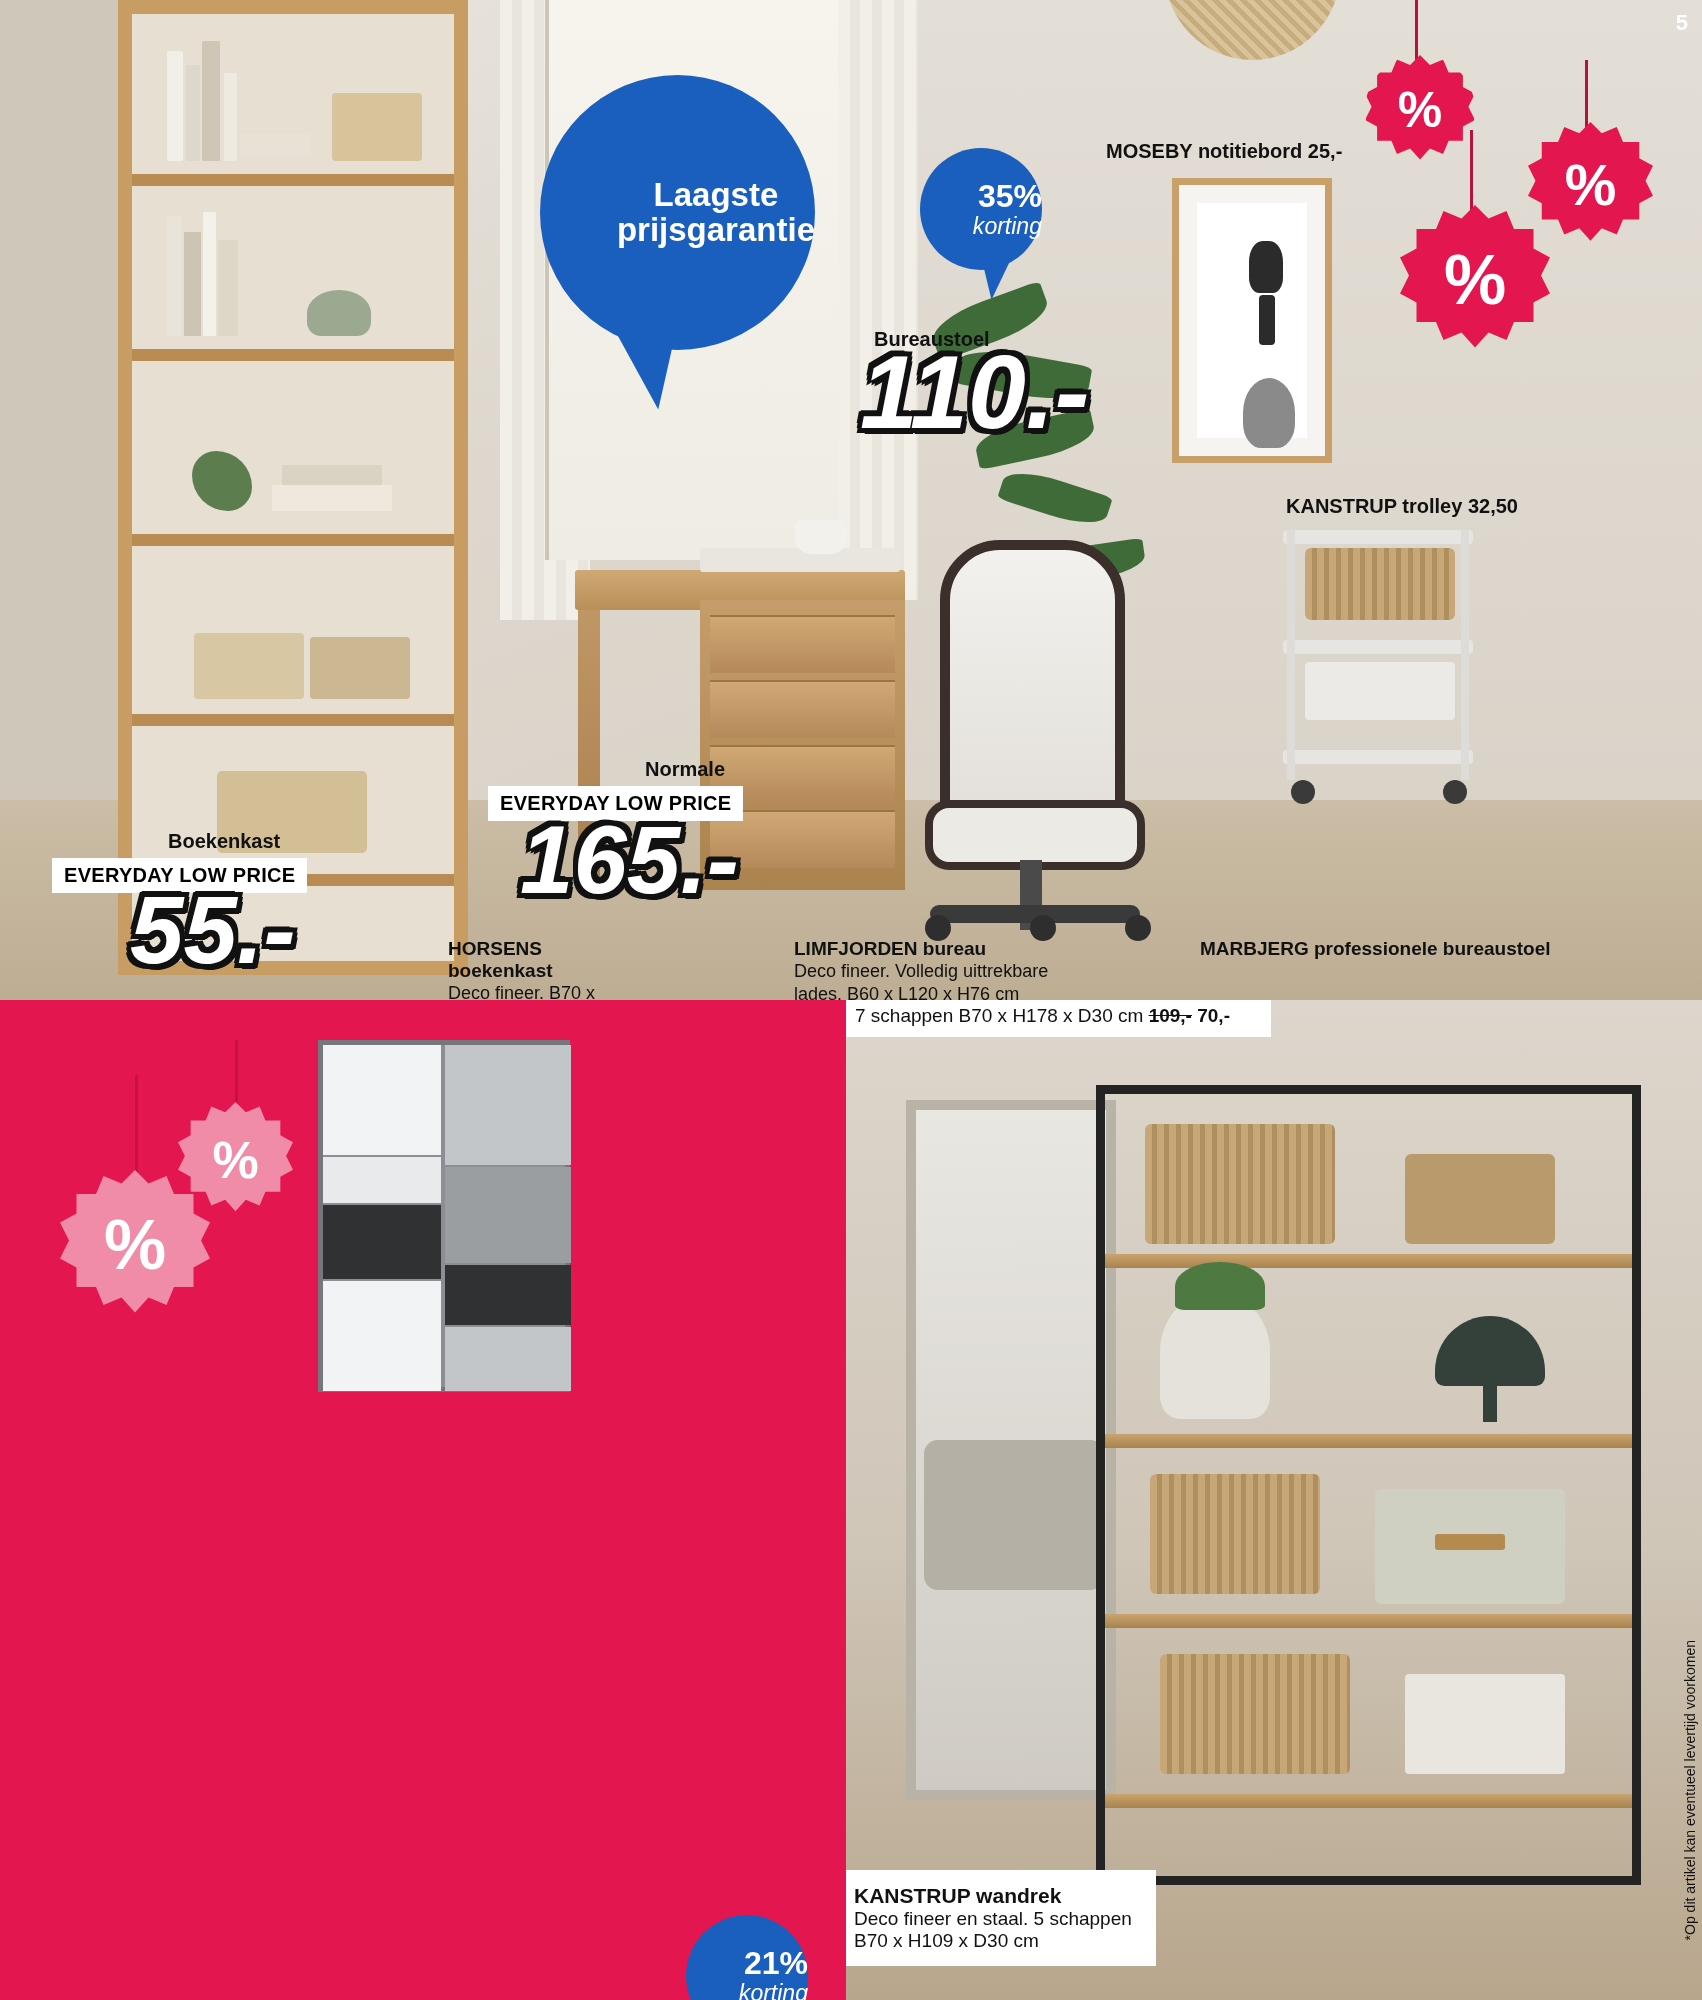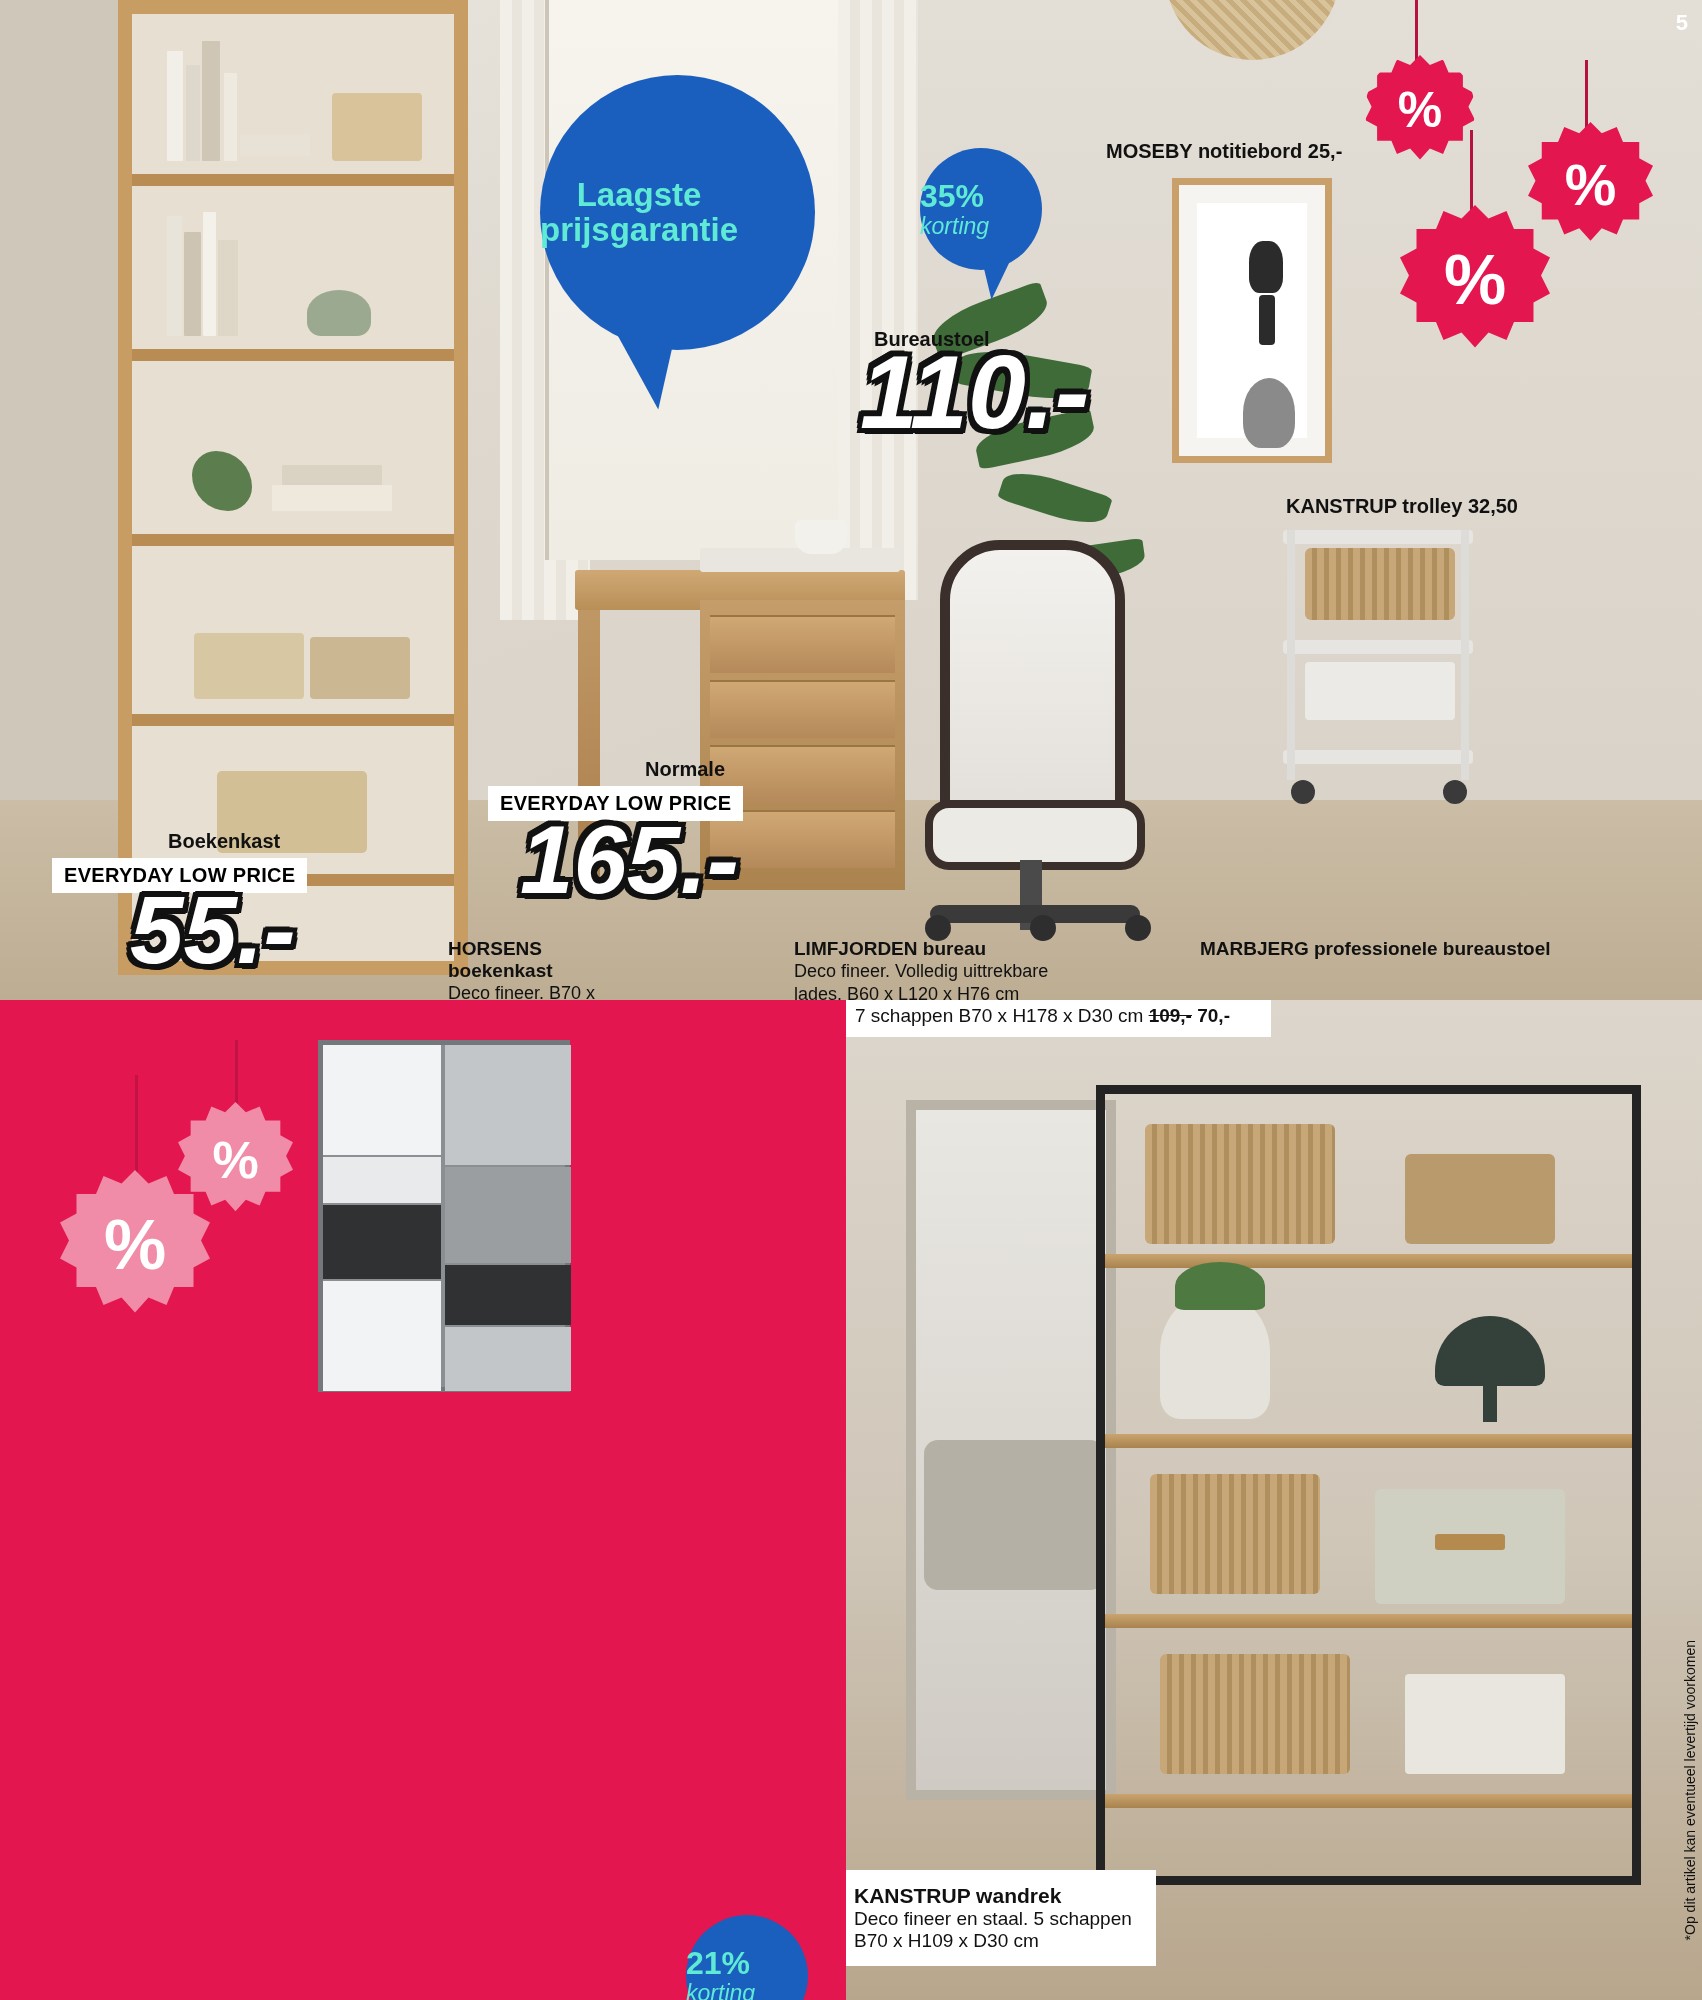--- a/index.html
+++ b/index.html
@@ -112,22 +112,22 @@
   
   .lamp {
     position:absolute; left:1165px; top:-40px; width:175px; height:100px;
     background: repeating-linear-gradient(45deg,#d9c39a 0 5px,#c7ac7e 5px 10px);
     border-radius: 0 0 90px 90px;
   }
 
   
   .bubble {
     position:absolute; border-radius:50%;
-    background:#1b5fbe; color:#5eead4;
-    display:flex; flex-direction:column; align-items:flex-start; justify-content:center;
+    background:#1b5fbe; color:#ffffff;
+    display:flex; flex-direction:column; align-items:flex-end; justify-content:center;
     text-align:center; font-weight:bold; line-height:1.05;
   }
   .bubble::after{
     content:""; position:absolute; width:0; height:0;
   }
   .bubble-lpg {
     left:540px; top:75px; width:275px; height:275px; font-size:33px;
   }
   .tail-lpg {
     position:absolute; left:618px; top:320px; width:0; height:0;

